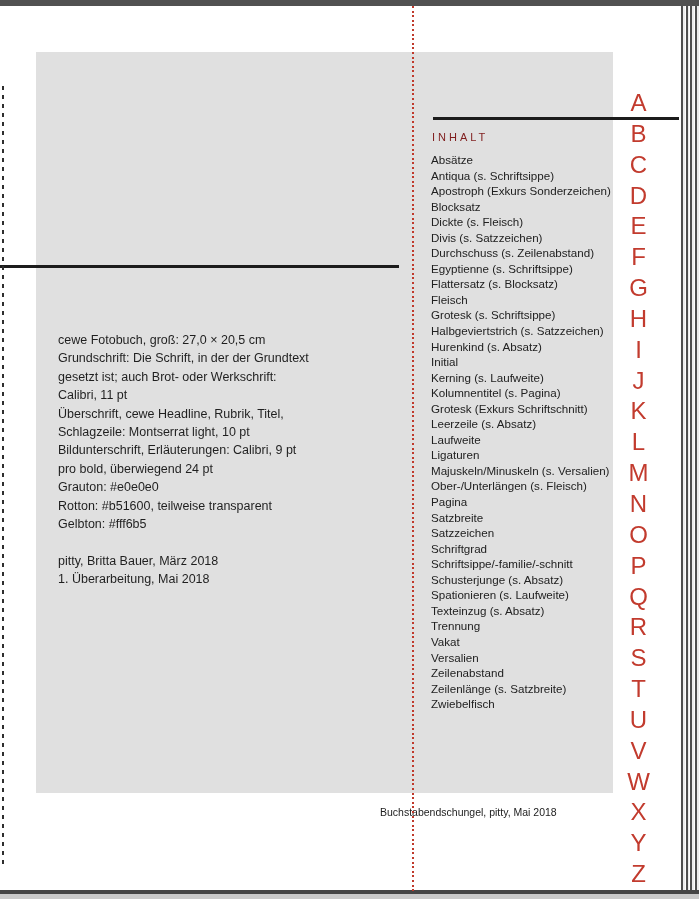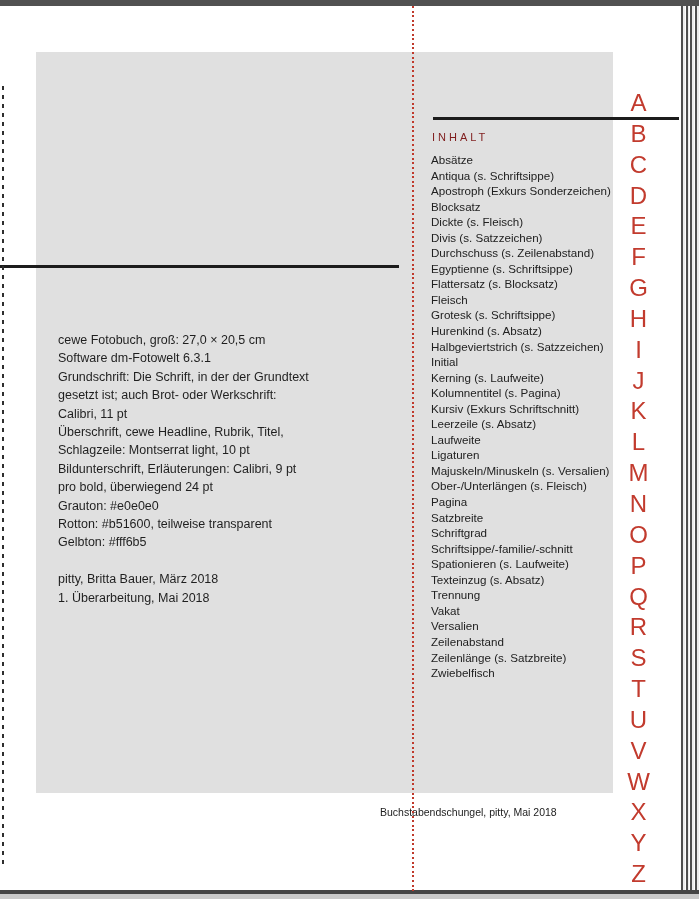--- a/index.html
+++ b/index.html
@@ -65,21 +65,20 @@
   <div class="page-edges"></div>
   <div class="border-bottom-dark"></div>
   <div class="border-bottom-light"></div>
   <div class="fold-line"></div>
   <div class="trim-dashed"></div>
   <div class="rule-left"></div>
   <div class="rule-right"></div>
 
   <div class="colophon" id="colophon">
       <div><span>cewe Fotobuch, groß: 27,0 × 20,5 cm</span></div>
-      <div><span>Software dm-Fotowelt 6.3.1</span></div>
       <div><span class="it">Grundschrift</span><span>: Die Schrift, in der der Grundtext</span></div>
       <div><span>gesetzt ist; auch Brot- oder Werkschrift:</span></div>
       <div><span>Calibri, 11 pt</span></div>
       <div><span class="it">Überschrift</span><span>, cewe Headline, Rubrik, Titel,</span></div>
       <div><span>Schlagzeile: Montserrat light, 10 pt</span></div>
       <div><span>Bildunterschrift, Erläuterungen: Calibri, 9 pt</span></div>
       <div><span>pro bold, überwiegend 24 pt</span></div>
       <div><span>Grauton: #e0e0e0</span></div>
       <div><span>Rotton: #b51600, teilweise transparent</span></div>
       <div><span>Gelbton: #fff6b5</span></div>
@@ -94,35 +93,37 @@
       <div>Antiqua (s. Schriftsippe)</div>
       <div>Apostroph (Exkurs Sonderzeichen)</div>
       <div>Blocksatz</div>
       <div>Dickte (s. Fleisch)</div>
       <div>Divis (s. Satzzeichen)</div>
       <div>Durchschuss (s. Zeilenabstand)</div>
       <div>Egyptienne (s. Schriftsippe)</div>
       <div>Flattersatz (s. Blocksatz)</div>
       <div>Fleisch</div>
       <div>Grotesk (s. Schriftsippe)</div>
+      <div>Halbgeviertstrich (s. Satzzeichen)</div>
       <div>Hurenkind (s. Absatz)</div>
-      <div>Halbgeviertstrich (s. Satzzeichen)</div>
       <div>Initial</div>
       <div>Kerning (s. Laufweite)</div>
       <div>Kolumnentitel (s. Pagina)</div>
-      <div>Kursiv (Exkurs Schriftschnitt)</div>
+      <div>Grotesk (Exkurs Schriftschnitt)</div>
       <div>Leerzeile (s. Absatz)</div>
       <div>Laufweite</div>
       <div>Ligaturen</div>
       <div>Majuskeln/Minuskeln (s. Versalien)</div>
       <div>Ober-/Unterlängen (s. Fleisch)</div>
       <div>Pagina</div>
       <div>Satzbreite</div>
+      <div>Satzzeichen</div>
       <div>Schriftgrad</div>
       <div>Schriftsippe/-familie/-schnitt</div>
+      <div>Schusterjunge (s. Absatz)</div>
       <div>Spationieren (s. Laufweite)</div>
       <div>Texteinzug (s. Absatz)</div>
       <div>Trennung</div>
       <div>Vakat</div>
       <div>Versalien</div>
       <div>Zeilenabstand</div>
       <div>Zeilenlänge (s. Satzbreite)</div>
       <div>Zwiebelfisch</div>
     </div>
 

